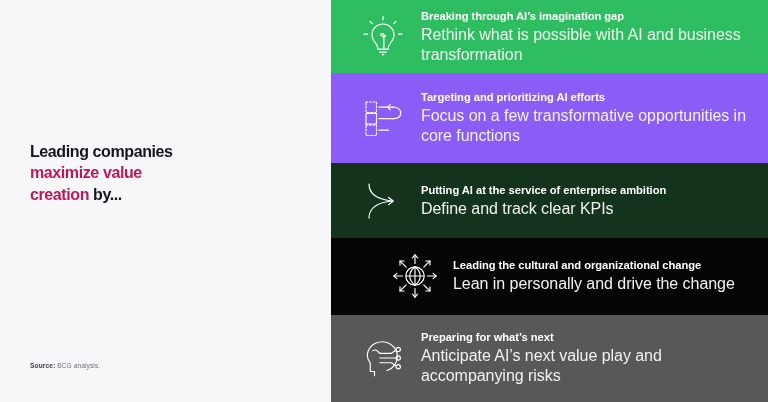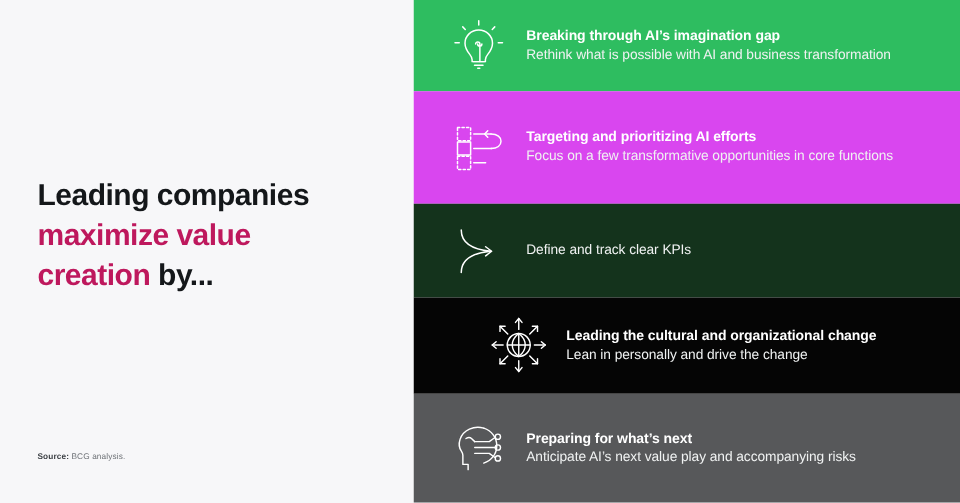--- a/index.html
+++ b/index.html
@@ -15,21 +15,21 @@
   
   .left{
     width:331px;height:402px;
     background:#f7f7f9;
     position:relative;flex:0 0 331px;
   }
   .title{
     position:absolute;
     left:30px;top:141px;
     width:280px;
-    font-size:24px;
+    font-size:16px;
     font-weight:bold;
     line-height:1.33;
     color:#14171a;
     letter-spacing:-0.4px;
   }
   .title .accent{color:#be185d;text-align:right;}
   .source{
     position:absolute;
     left:30px;top:362px;
     font-size:6.6px;
@@ -45,39 +45,39 @@
     display:flex;flex-direction:column;
   }
   .band{
     display:flex;align-items:center;
     box-sizing:border-box;
     padding-left:16px;
     overflow:hidden;
     position:relative;
   }
   .band.b1{height:78px;background:#2ebd60;}
-  .band.b2{height:96px;background:#d946ef;}
+  .band.b2{height:96px;background:#8b5cf6;}
   .band.b3{height:80px;background:#14331c;}
   .band.b4{height:82px;background:#050505;padding-left:48px;}
   .band.b5{height:93px;background:#57585a;}
 
   .ico{
     flex:0 0 72px;
     height:62px;
     display:flex;align-items:center;justify-content:center;
   }
   .ico svg{display:block;}
   .txt{flex:1 1 auto;padding-left:2px;padding-right:10px;}
   .hl{
     font-size:11.2px;font-weight:bold;color:#ffffff;
     line-height:1.25;letter-spacing:-0.05px;
     margin:0 0 2px 0;
   }
   .sb{
-    font-size:11px;font-weight:normal;color:#f0f2f2;
+    font-size:16px;font-weight:normal;color:#f0f2f2;
     line-height:1.25;letter-spacing:-0.05px;margin:0;
   }
 </style>
 </head>
 <body>
 
 <div id="slide">
 
   <div class="left">
 
@@ -130,20 +130,21 @@
 
     <div class="band b3">
       <div class="ico">
         <svg width="52" height="52" viewBox="0 0 52 52" fill="none" stroke="#ffffff" stroke-width="1.2" stroke-linecap="round" stroke-linejoin="round">
           <path d="M12 9c0 9.5 8 15.5 23.5 17"></path>
           <path d="M12 43c0-9.5 8-15.5 23.5-17"></path>
           <path d="M31.5 22.4l4.8 3.6-4.8 3.7"></path>
         </svg>
       </div>
       <div class="txt">
+        <p class="hl">Putting AI at the service of enterprise ambition</p>
         <p class="sb">Define and track clear KPIs</p>
       </div>
     </div>
 
     <div class="band b4">
       <div class="ico">
         <svg width="54" height="54" viewBox="0 0 54 54" fill="none" stroke="#ffffff" stroke-width="1.15" stroke-linecap="round" stroke-linejoin="round">
           <circle cx="27" cy="27" r="9.2"></circle>
           <path d="M27 17.8v18.4M17.8 27h18.4"></path>
           <path d="M27 17.8c3.4 2.6 5.2 5.9 5.2 9.2s-1.8 6.6-5.2 9.2c-3.4-2.6-5.2-5.9-5.2-9.2s1.8-6.6 5.2-9.2z"></path>

